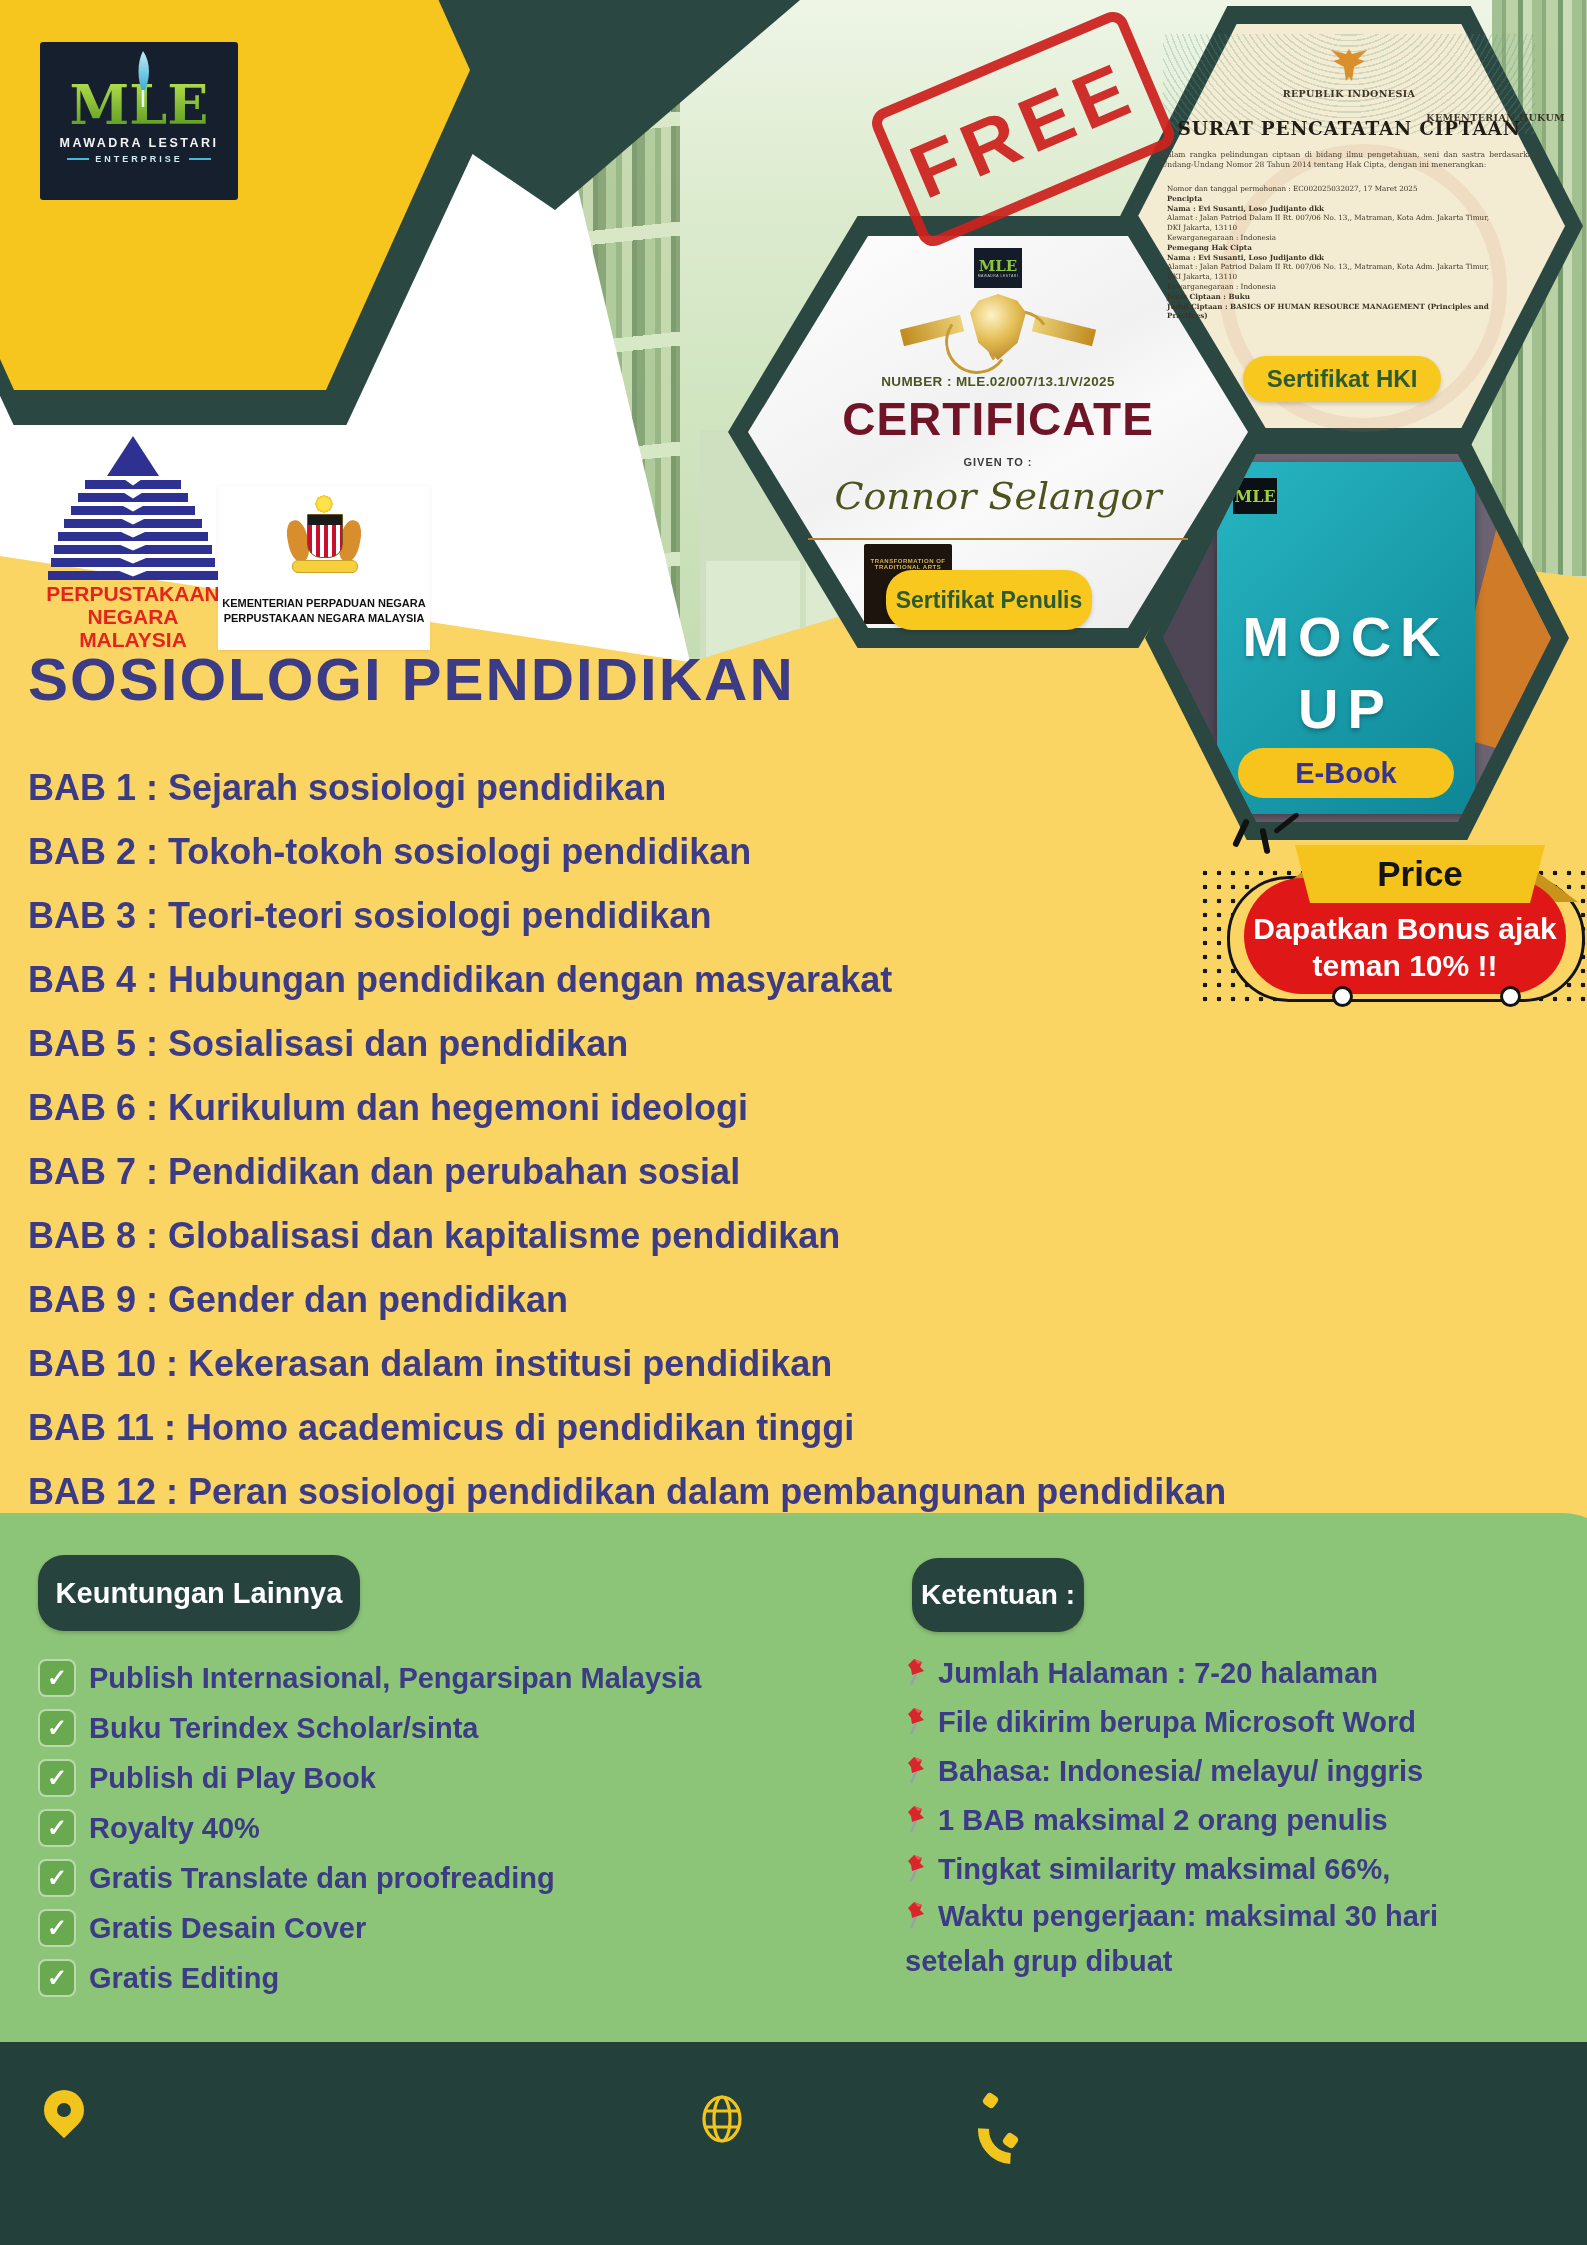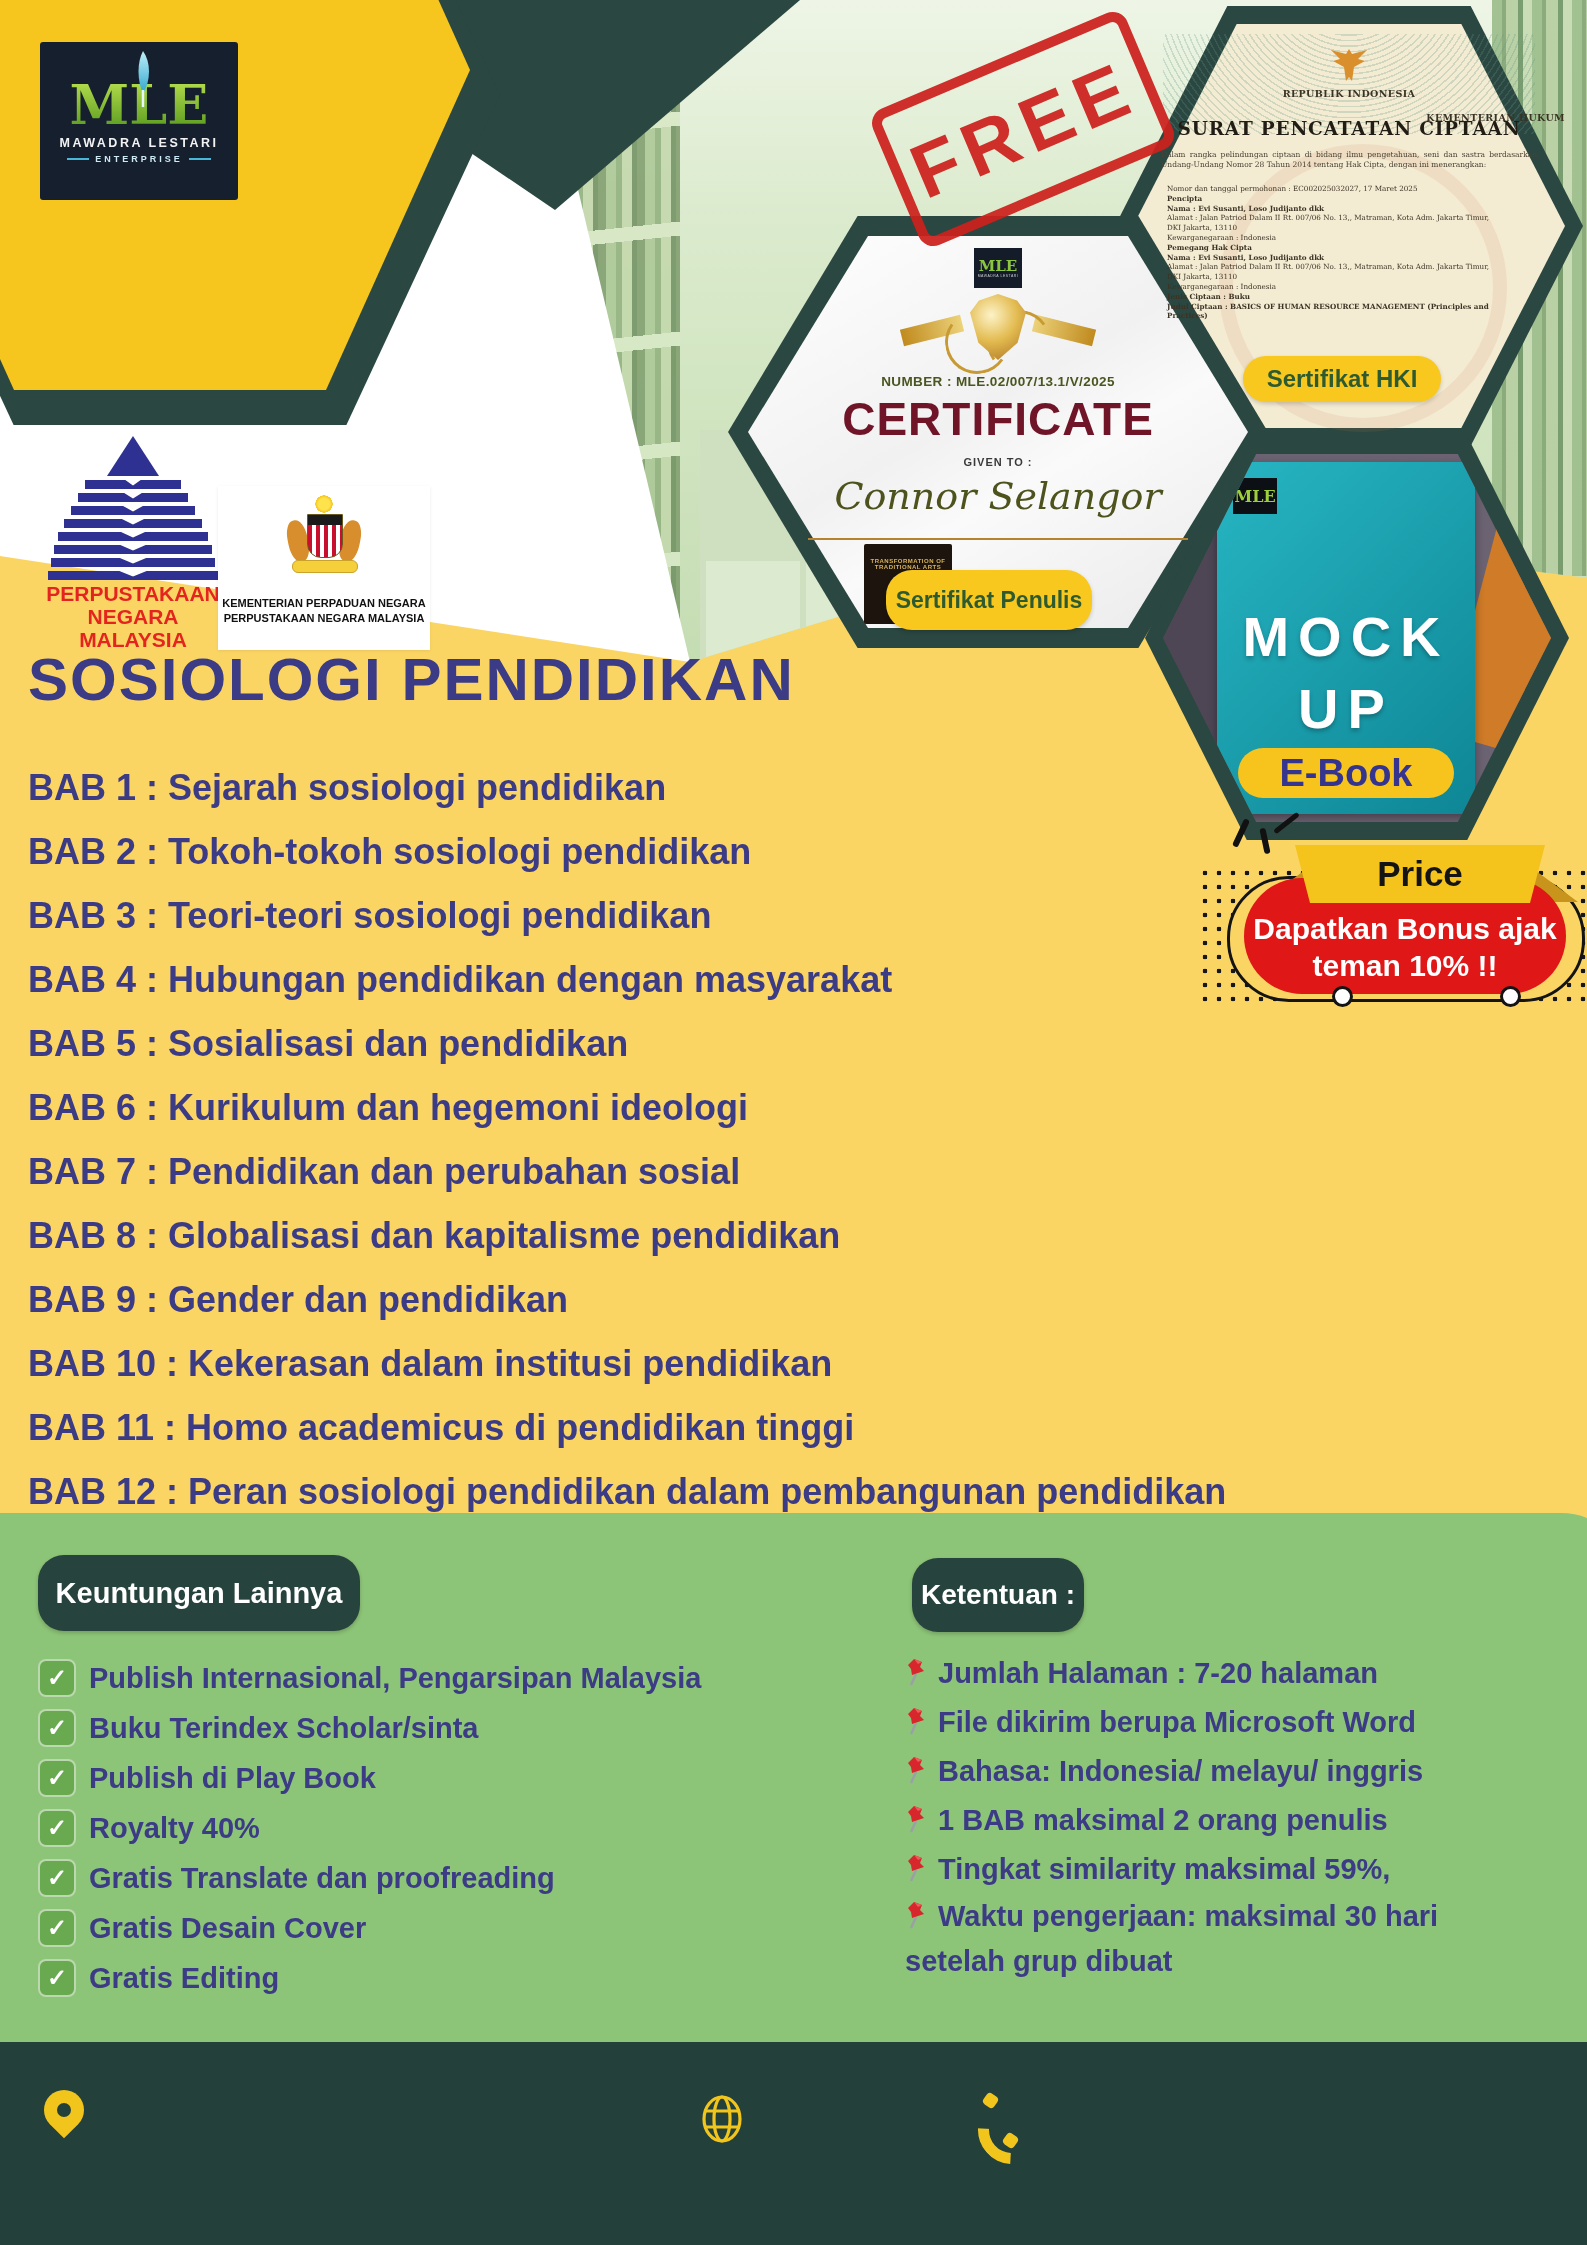--- a/index.html
+++ b/index.html
@@ -110,21 +110,21 @@
                clip-path:polygon(60% 0,100% 12%,100% 100%,10% 88%);}
   .mock-book{position:absolute;left:54px;top:8px;width:258px;height:352px;border-radius:8px;
              background:linear-gradient(135deg,#27b5c3,#0e8695);box-shadow:0 4px 10px rgba(0,0,0,.35);}
   .mock-minilogo{position:absolute;left:16px;top:16px;width:44px;height:36px;background:#0c0f14;
                  display:flex;align-items:center;justify-content:center;
                  font-family:"DejaVu Serif",serif;font-weight:bold;font-size:16px;color:#9ccf3a;}
   .mock-word{position:absolute;left:0;width:100%;text-align:center;color:#fff;font-weight:900;
              font-size:56px;letter-spacing:9px;text-shadow:0 3px 4px rgba(0,0,0,.25);}
   .pill-ebook{position:absolute;left:50%;transform:translateX(-50%);bottom:16px;width:216px;height:50px;
               border-radius:28px;background:#F6C41D;display:flex;align-items:center;justify-content:center;
-              font-size:38px;font-weight:800;color:#35348E;}
+              font-size:29px;font-weight:800;color:#35348E;}
 
   
   .spark{background:#111;border-radius:3px;z-index:8;}
   .dots{left:1198px;top:866px;width:389px;height:142px;z-index:5;
         background-image:radial-gradient(circle,#161616 2.1px,transparent 2.6px);background-size:14px 14px;}
   .capsule{left:1227px;top:876px;width:352px;height:120px;border:3.5px solid #141414;border-radius:62px;z-index:6;background:#FBD564;}
   .node{width:15px;height:15px;border-radius:50%;background:#fff;border:3px solid #141414;z-index:9;}
   .red-pill{left:1244px;top:878px;width:322px;height:116px;border-radius:58px;background:#E01717;z-index:7;
             display:flex;flex-direction:column;align-items:center;justify-content:flex-end;
             padding-bottom:10px;box-sizing:border-box;}
@@ -418,21 +418,21 @@
           </svg><span>Bahasa: Indonesia/ melayu/ inggris</span></div>
       <div class="term"><svg class="pin-ico" width="24" height="30" viewBox="0 0 24 30">
             <path d="M6 28 L11 17" stroke="#9aa0a6" stroke-width="2.5"></path>
             <path d="M9 2 l8 3 l-2 5 l4 4 l-12 4 l-1 -6 l-3 -4 z" fill="#D7262C"></path>
             <path d="M9 2 l8 3 l-4 2 z" fill="#EE5A5A"></path>
           </svg><span>1 BAB maksimal 2 orang penulis</span></div>
       <div class="term"><svg class="pin-ico" width="24" height="30" viewBox="0 0 24 30">
             <path d="M6 28 L11 17" stroke="#9aa0a6" stroke-width="2.5"></path>
             <path d="M9 2 l8 3 l-2 5 l4 4 l-12 4 l-1 -6 l-3 -4 z" fill="#D7262C"></path>
             <path d="M9 2 l8 3 l-4 2 z" fill="#EE5A5A"></path>
-          </svg><span>Tingkat similarity maksimal 59%,</span></div>
+          </svg><span>Tingkat similarity maksimal 66%,</span></div>
       <div class="term wrap"><svg class="pin-ico" width="24" height="30" viewBox="0 0 24 30">
             <path d="M6 28 L11 17" stroke="#9aa0a6" stroke-width="2.5"></path>
             <path d="M9 2 l8 3 l-2 5 l4 4 l-12 4 l-1 -6 l-3 -4 z" fill="#D7262C"></path>
             <path d="M9 2 l8 3 l-4 2 z" fill="#EE5A5A"></path>
           </svg><span>Waktu pengerjaan: maksimal 30 hari setelah grup dibuat</span></div>
     </div>
   </div>
 
   <div class="abs footer"></div>
   <div class="loc-pin"></div>

